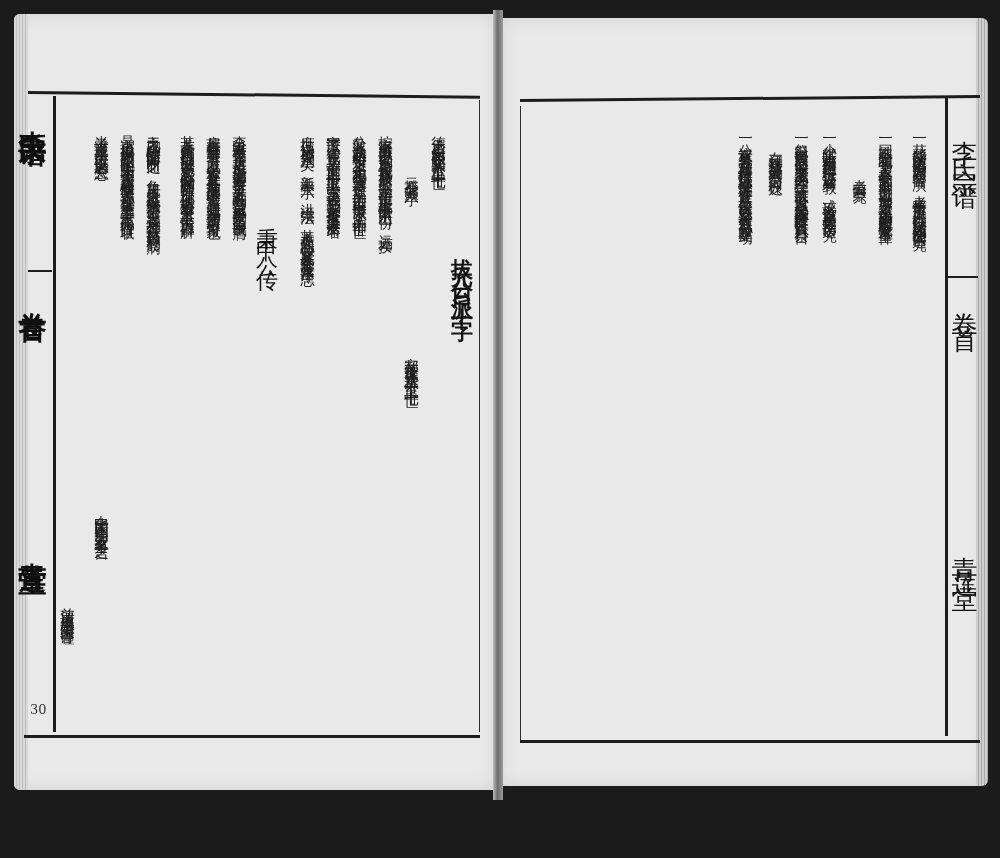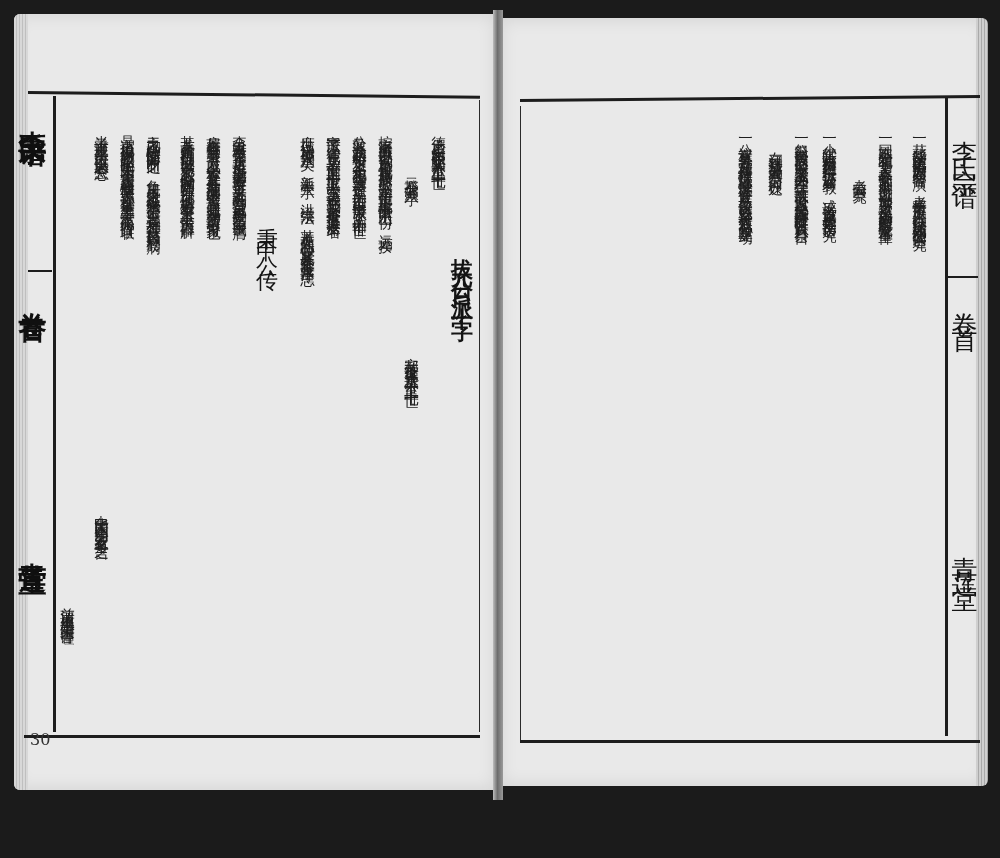--- a/index.html
+++ b/index.html
@@ -33,21 +33,21 @@
   .thin  { position:absolute; width:1px; background:#2a2a2a; }
 
   .col {
     position:absolute; writing-mode:vertical-rl; text-orientation:upright;
     color:#1e1e1e; font-size:14.5px; line-height:1; letter-spacing:2.3px;
     white-space:nowrap;
   }
   .col.big { font-size:22px; letter-spacing:10px; font-weight:bold; color:#141414; }
   .col.title { font-size:26px; letter-spacing:14px; color:#151515; }
   .col.spine { font-size:28px; letter-spacing:2px; color:#101010; font-weight:bold; }
-  .pgnum { position:absolute; font-size:16px; color:#333; font-family:"DejaVu Serif", serif;margin-top:28px; }
+  .pgnum { position:absolute; font-size:13px; color:#333; font-family:"DejaVu Serif", serif; }
 </style>
 </head>
 <body>
 
 <div class="page left"></div>
 <div class="page right"></div>
 <div class="edge-stack-left"></div>
 <div class="edge-stack-right"></div>
 <div class="gutter"></div>
 

